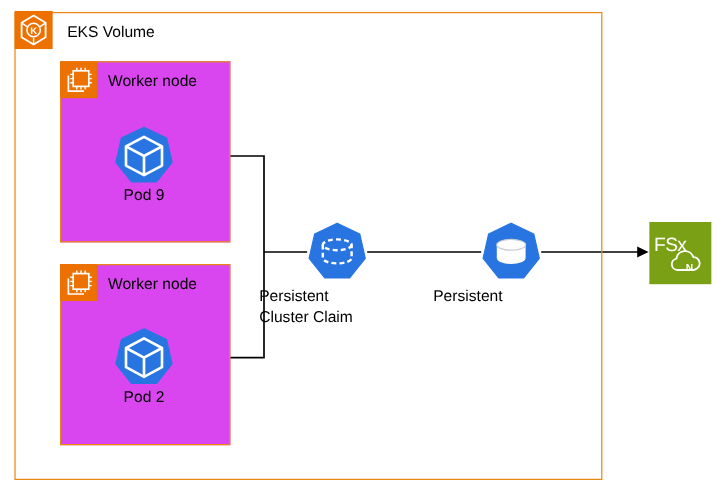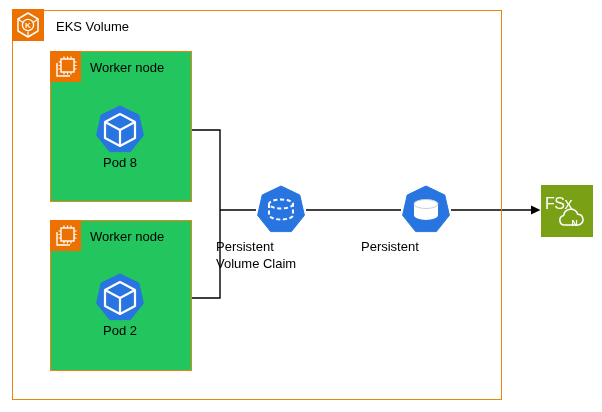--- a/index.html
+++ b/index.html
@@ -3,21 +3,21 @@
 <meta charset="utf-8">
 <style>
   html,body{margin:0;padding:0;background:#fff;}
   .canvas{
     position:relative;width:602px;height:412px;background:#fff;
     font-family:"Liberation Sans",sans-serif;color:#000;overflow:hidden;
   }
   .abs{position:absolute;}
   
   .eks-box{left:12px;top:10px;width:488px;height:388px;border:1px solid #E8870F;background:transparent;}
-  .worker-box{left:50px;width:140px;height:149px;border:1px solid #E8870F;background:#22c55e;}
+  .worker-box{left:50px;width:140px;height:149px;border:1px solid #E8870F;background:#d946ef;}
   .worker-box.first{top:51px;}
   .worker-box.second{top:220px;}
   
   .eks-label{left:56px;top:19px;font-size:13px;line-height:15px;white-space:nowrap;}
   .worker-label{left:39px;top:8px;font-size:13px;line-height:15px;white-space:nowrap;position:absolute;}
   .pod-label{width:70px;text-align:center;font-size:13px;line-height:15px;}
   .pod-label.p1{left:85px;top:155px;}
   .pod-label.p2{left:85px;top:323px;}
   .vol-label{width:130px;text-align:left;font-size:13px;line-height:16.5px;top:239px;}
   .vol-label.pvc{left:216px;}
@@ -66,21 +66,21 @@
       <path d="M14,8 V5.5 M17.5,8 V5.5 M21,8 V5.5 M14,21 V23.5 M17.5,21 V23.5 M21,21 V23.5 M24,11 H26.5 M24,14.5 H26.5 M24,18 H26.5 M11,11 H8.5 M11,14.5 H8.5 M11,18 H8.5" stroke="#fff" stroke-width="1.2" fill="none"></path>
     </svg>
     <div class="worker-label">Worker node</div>
   </div>
 
   <svg class="abs pod-icon p1" viewBox="0 0 50 50" width="50" height="50">
     <polygon points="25,1 43.8,10 48.4,30.3 35.4,46.6 14.6,46.6 1.6,30.3 6.2,10" fill="#2875E2" stroke="#2875E2" stroke-width="1" stroke-linejoin="round"></polygon>
     <polygon points="25,9 40,17 40,33 25,41 10,33 10,17" fill="none" stroke="#fff" stroke-width="2.2" stroke-linejoin="round"></polygon>
     <path d="M10,17 L25,25 L40,17 M25,25 V41" fill="none" stroke="#fff" stroke-width="2.2" stroke-linejoin="round"></path>
   </svg>
-  <div class="abs pod-label p1">Pod 8</div>
+  <div class="abs pod-label p1">Pod 9</div>
 
   <div class="abs worker-box second">
     <svg class="node-icon" viewBox="0 0 31 31" width="31" height="31">
       <rect x="0" y="0" width="31" height="31" fill="#ED7100"></rect>
       <path d="M7,12 V25 H20" fill="none" stroke="#fff" stroke-width="1.4"></path>
       <rect x="11" y="8" width="13" height="13" fill="#ED7100" stroke="#fff" stroke-width="1.4"></rect>
       <path d="M14,8 V5.5 M17.5,8 V5.5 M21,8 V5.5 M14,21 V23.5 M17.5,21 V23.5 M21,21 V23.5 M24,11 H26.5 M24,14.5 H26.5 M24,18 H26.5 M11,11 H8.5 M11,14.5 H8.5 M11,18 H8.5" stroke="#fff" stroke-width="1.2" fill="none"></path>
     </svg>
     <div class="worker-label">Worker node</div>
   </div>
@@ -92,21 +92,21 @@
   </svg>
   <div class="abs pod-label p2">Pod 2</div>
 
   <svg class="abs pvc-icon" viewBox="0 0 50 50" width="50" height="50">
     <polygon points="25,1 43.8,10 48.4,30.3 35.4,46.6 14.6,46.6 1.6,30.3 6.2,10" fill="#2875E2" stroke="#2875E2" stroke-width="1" stroke-linejoin="round"></polygon>
     <ellipse cx="25" cy="19" rx="12" ry="4.5" fill="none" stroke="#fff" stroke-width="2" stroke-dasharray="4 2.6"></ellipse>
     <path d="M13,19 V30 A12,4.5 0 0 0 37,30 V19" fill="none" stroke="#fff" stroke-width="2" stroke-dasharray="4 2.6"></path>
   </svg>
   <div class="abs vol-label pvc">
     <div>Persistent</div>
-    <div>Volume Claim</div>
+    <div>Cluster Claim</div>
   </div>
 
   <svg class="abs pv-icon" viewBox="0 0 50 50" width="50" height="50">
     <polygon points="25,1 43.8,10 48.4,30.3 35.4,46.6 14.6,46.6 1.6,30.3 6.2,10" fill="#2875E2" stroke="#2875E2" stroke-width="1" stroke-linejoin="round"></polygon>
     <path d="M13,19 V30 A12,5 0 0 0 37,30 V19 Z" fill="#fff"></path>
     <ellipse cx="25" cy="19" rx="12" ry="4.5" fill="#fff" stroke="#c9cdd4" stroke-width="1"></ellipse>
   </svg>
   <div class="abs vol-label pv">
     <div>Persistent</div>
   </div>

